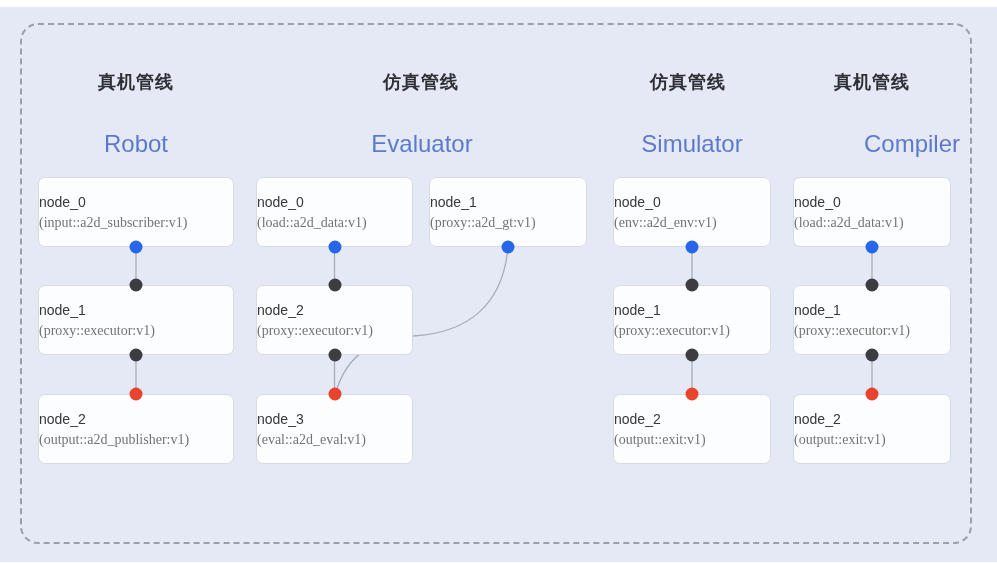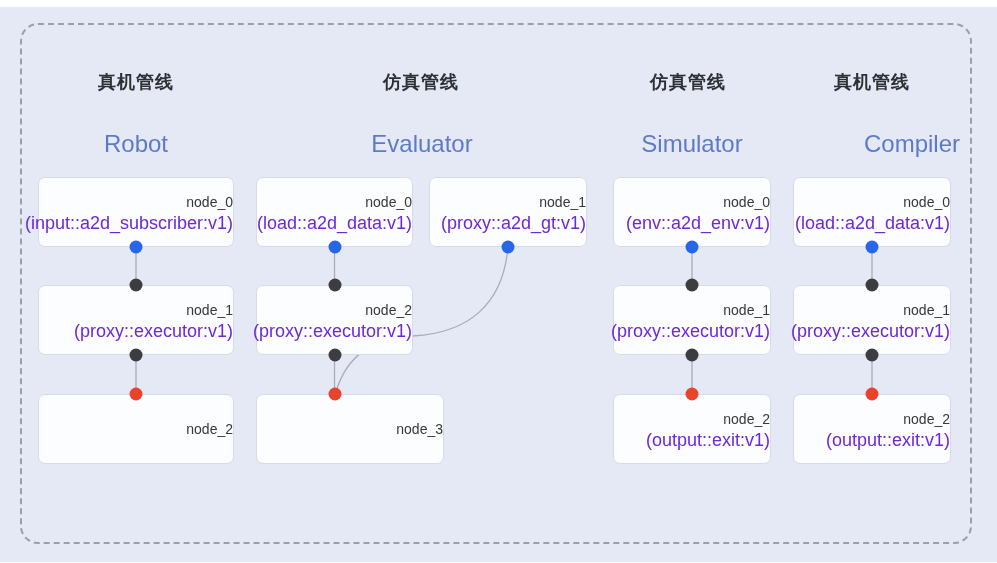--- a/index.html
+++ b/index.html
@@ -55,33 +55,34 @@
   }
   .node {
     position: absolute;
     height: 70px;
     background: #fcfdfe;
     border: 1px solid #d7dbe4;
     border-radius: 7px;
     box-sizing: border-box;
     display: flex;
     flex-direction: column;
-    align-items: flex-end;
+    align-items: flex-start;
     justify-content: center;
     text-align: center;
   }
   .node-title {
     font-size: 14px;
     color: #37373c;
     line-height: 21px;
   }
   .node-sub {
-    font-size: 18px;
-    color: #6d28d9;
+    font-size: 14px;
+    color: #737373;
     line-height: 20px;
+    font-family: Liberation Serif, serif;
   }
   .dot {
     position: absolute;
     width: 13px; height: 13px;
     border-radius: 50%;
     transform: translate(-50%, -50%);
   }
   .dot-blue { background: #2766e8; }
   .dot-dark { background: #3d3d41; }
   .dot-red  { background: #e8432d; }
@@ -125,36 +126,38 @@
   <div class="node" style="left:38px; top:170px; width:196px">
     <div class="node-title">node_0</div>
     <div class="node-sub">(input::a2d_subscriber:v1)</div>
   </div>
   <div class="node" style="left:38px; top:278px; width:196px">
     <div class="node-title">node_1</div>
     <div class="node-sub">(proxy::executor:v1)</div>
   </div>
   <div class="node" style="left:38px; top:387px; width:196px">
     <div class="node-title">node_2</div>
+    <div class="node-sub">(output::a2d_publisher:v1)</div>
   </div>
 
   <div class="node" style="left:256px; top:170px; width:157px">
     <div class="node-title">node_0</div>
     <div class="node-sub">(load::a2d_data:v1)</div>
   </div>
   <div class="node" style="left:429px; top:170px; width:158px">
     <div class="node-title">node_1</div>
     <div class="node-sub">(proxy::a2d_gt:v1)</div>
   </div>
   <div class="node" style="left:256px; top:278px; width:157px">
     <div class="node-title">node_2</div>
     <div class="node-sub">(proxy::executor:v1)</div>
   </div>
-  <div class="node" style="left:256px; top:387px; width:188px">
+  <div class="node" style="left:256px; top:387px; width:157px">
     <div class="node-title">node_3</div>
+    <div class="node-sub">(eval::a2d_eval:v1)</div>
   </div>
 
   <div class="node" style="left:613px; top:170px; width:158px">
     <div class="node-title">node_0</div>
     <div class="node-sub">(env::a2d_env:v1)</div>
   </div>
   <div class="node" style="left:613px; top:278px; width:158px">
     <div class="node-title">node_1</div>
     <div class="node-sub">(proxy::executor:v1)</div>
   </div>

